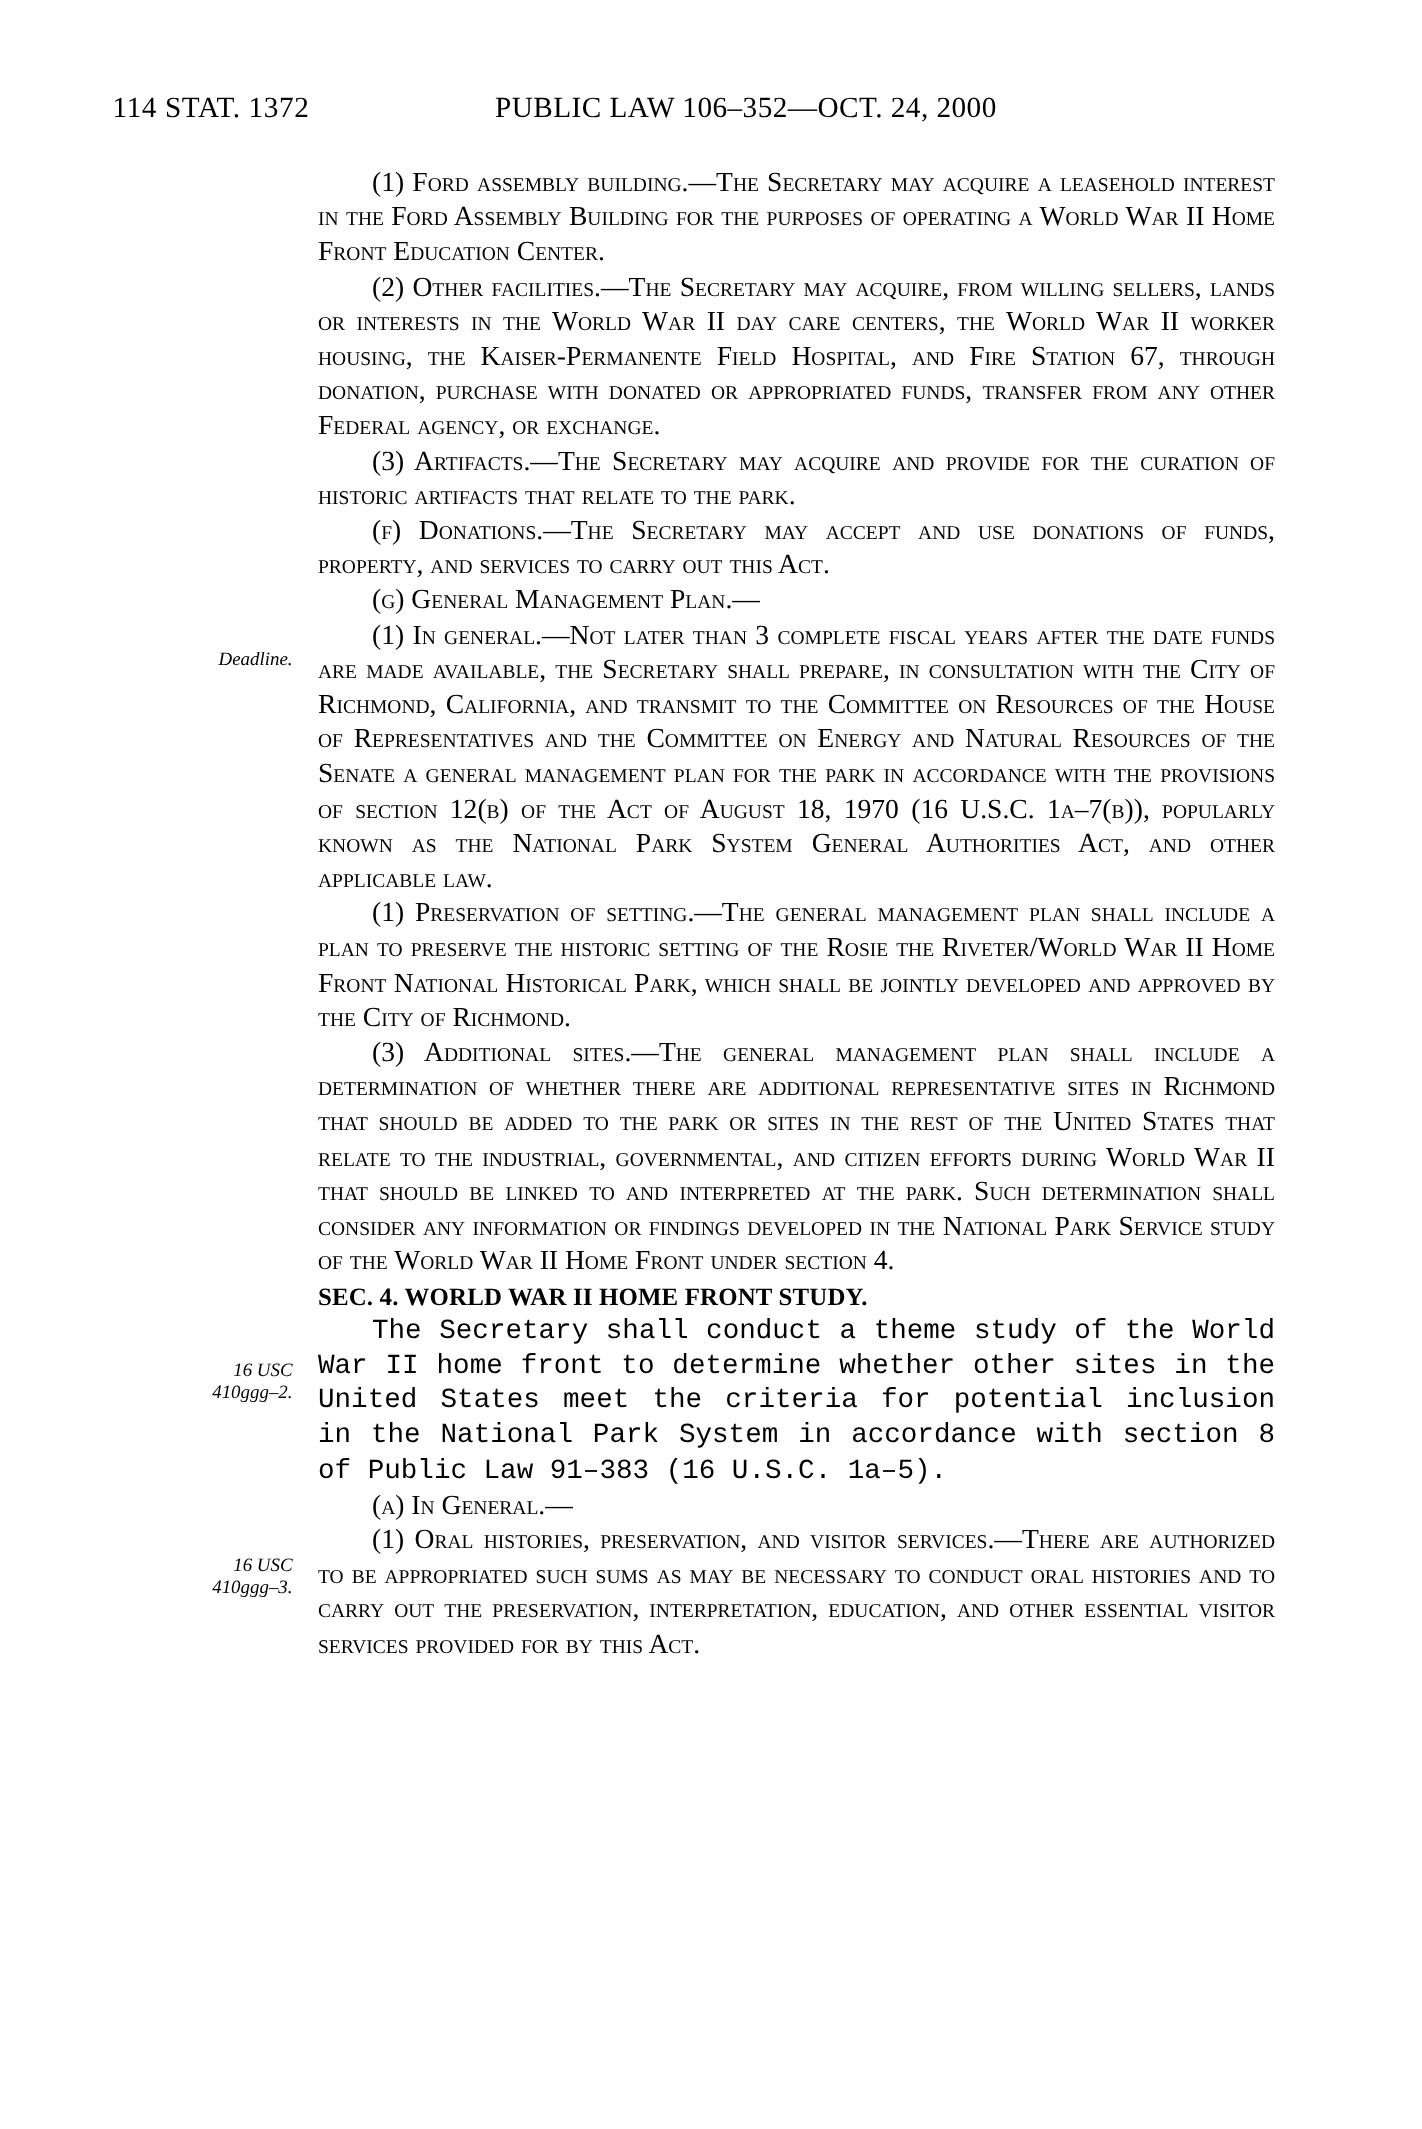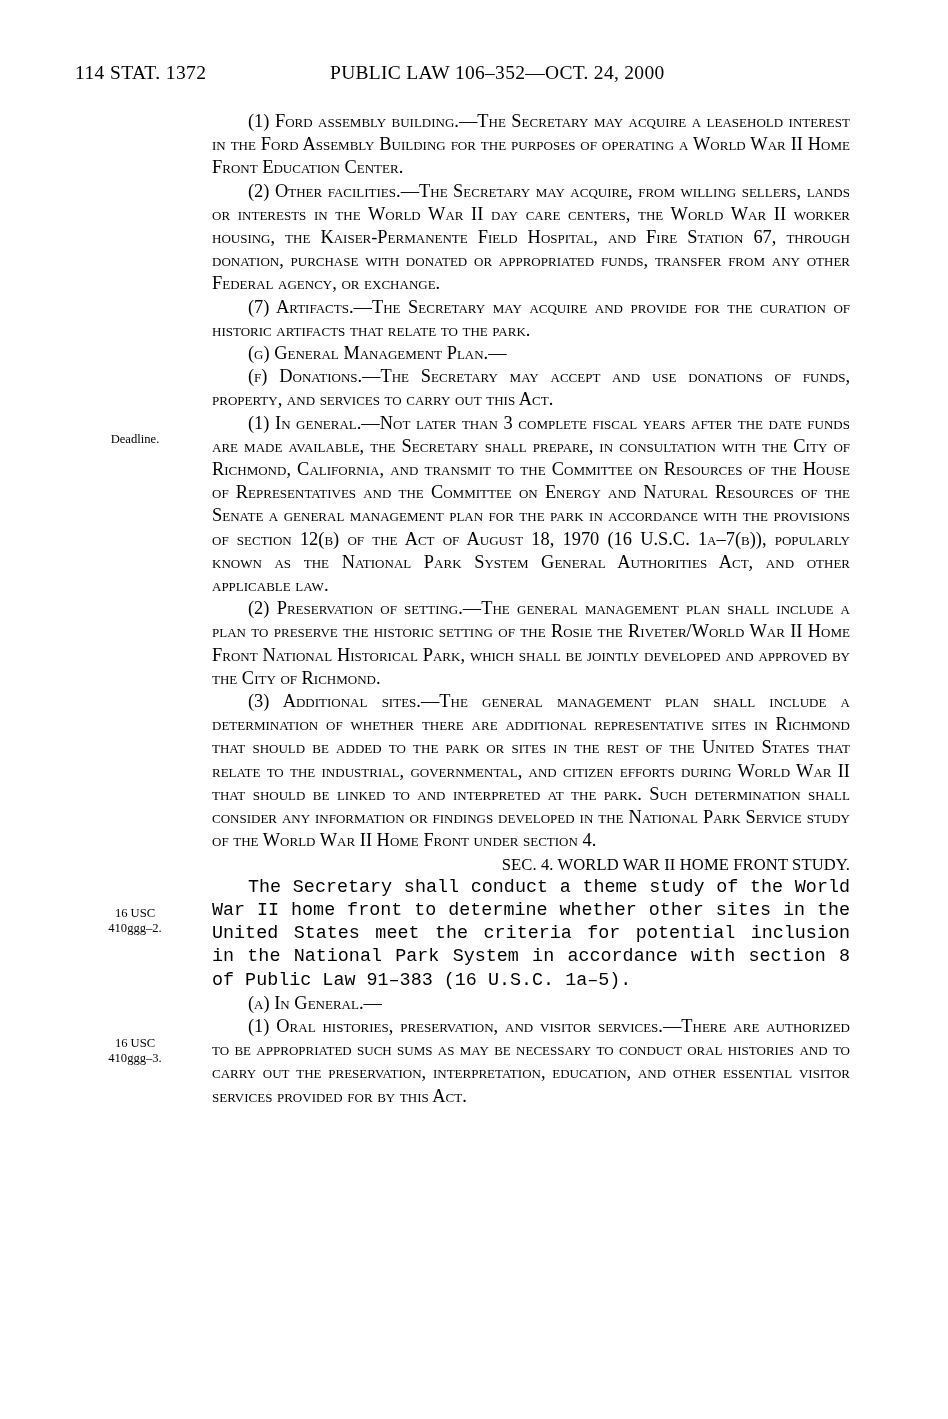--- a/index.html
+++ b/index.html
@@ -58,42 +58,43 @@
   .column p {
     margin: 0;
   }
   .indent1 {
     text-indent: 36px;
   }
   .sc {
     font-variant: small-caps;
   }
   .heading {
-    font-weight: normal;
+    font-weight: bold;
     font-size: 16.6px;
     letter-spacing: 0.1px;
     margin-top: 16px;
     margin-bottom: 6px;
-    text-align: right;
+    text-align: left;
   }
   .section-body {
     text-indent: 36px;
     margin-bottom: 2px;
     font-family: Liberation Mono, monospace;
   }
 
   
   .sidenote {
     position: absolute;
     left: 75px;
     font-size: 12.6px;
     line-height: 14.6px;
     font-family: "Liberation Serif", serif;
-    text-align: center;
+    text-align: right;
     width: 120px;
+    font-style: italic;
   }
   #sidenote-deadline { top: 432px; }
   #sidenote-usc1 { top: 906px; }
   #sidenote-usc2 { top: 1036px; }
 </style>
 </head>
 <body>
 
 <div class="page">
 
@@ -116,29 +117,29 @@
     <div>410ggg–3.</div>
   </div>
 
   <div class="column">
 
 
     <p class="indent1 sc">(1) Ford assembly building.—The Secretary may acquire a leasehold interest in the Ford Assembly Building for the purposes of operating a World War II Home Front Education Center.</p>
 
     <p class="indent1 sc">(2) Other facilities.—The Secretary may acquire, from willing sellers, lands or interests in the World War II day care centers, the World War II worker housing, the Kaiser-Permanente Field Hospital, and Fire Station 67, through donation, purchase with donated or appropriated funds, transfer from any other Federal agency, or exchange.</p>
 
-    <p class="indent1 sc">(7) Artifacts.—The Secretary may acquire and provide for the curation of historic artifacts that relate to the park.</p>
+    <p class="indent1 sc">(3) Artifacts.—The Secretary may acquire and provide for the curation of historic artifacts that relate to the park.</p>
+
+    <p class="indent1 sc">(f) Donations.—The Secretary may accept and use donations of funds, property, and services to carry out this Act.</p>
 
     <p class="indent1 sc">(g) General Management Plan.—</p>
 
-    <p class="indent1 sc">(f) Donations.—The Secretary may accept and use donations of funds, property, and services to carry out this Act.</p>
-
     <p class="indent1 sc">(1) In general.—Not later than 3 complete fiscal years after the date funds are made available, the Secretary shall prepare, in consultation with the City of Richmond, California, and transmit to the Committee on Resources of the House of Representatives and the Committee on Energy and Natural Resources of the Senate a general management plan for the park in accordance with the provisions of section 12(b) of the Act of August 18, 1970 (16 U.S.C. 1a–7(b)), popularly known as the National Park System General Authorities Act, and other applicable law.</p>
 
-    <p class="indent1 sc">(2) Preservation of setting.—The general management plan shall include a plan to preserve the historic setting of the Rosie the Riveter/World War II Home Front National Historical Park, which shall be jointly developed and approved by the City of Richmond.</p>
+    <p class="indent1 sc">(1) Preservation of setting.—The general management plan shall include a plan to preserve the historic setting of the Rosie the Riveter/World War II Home Front National Historical Park, which shall be jointly developed and approved by the City of Richmond.</p>
 
     <p class="indent1 sc">(3) Additional sites.—The general management plan shall include a determination of whether there are additional representative sites in Richmond that should be added to the park or sites in the rest of the United States that relate to the industrial, governmental, and citizen efforts during World War II that should be linked to and interpreted at the park. Such determination shall consider any information or findings developed in the National Park Service study of the World War II Home Front under section 4.</p>
 
     <p class="heading">SEC. 4. WORLD WAR II HOME FRONT STUDY.</p>
 
     <p class="section-body">The Secretary shall conduct a theme study of the World War II home front to determine whether other sites in the United States meet the criteria for potential inclusion in the National Park System in accordance with section 8 of Public Law 91–383 (16 U.S.C. 1a–5).</p>
 
 
     <p class="indent1 sc">(a) In General.—</p>
 

